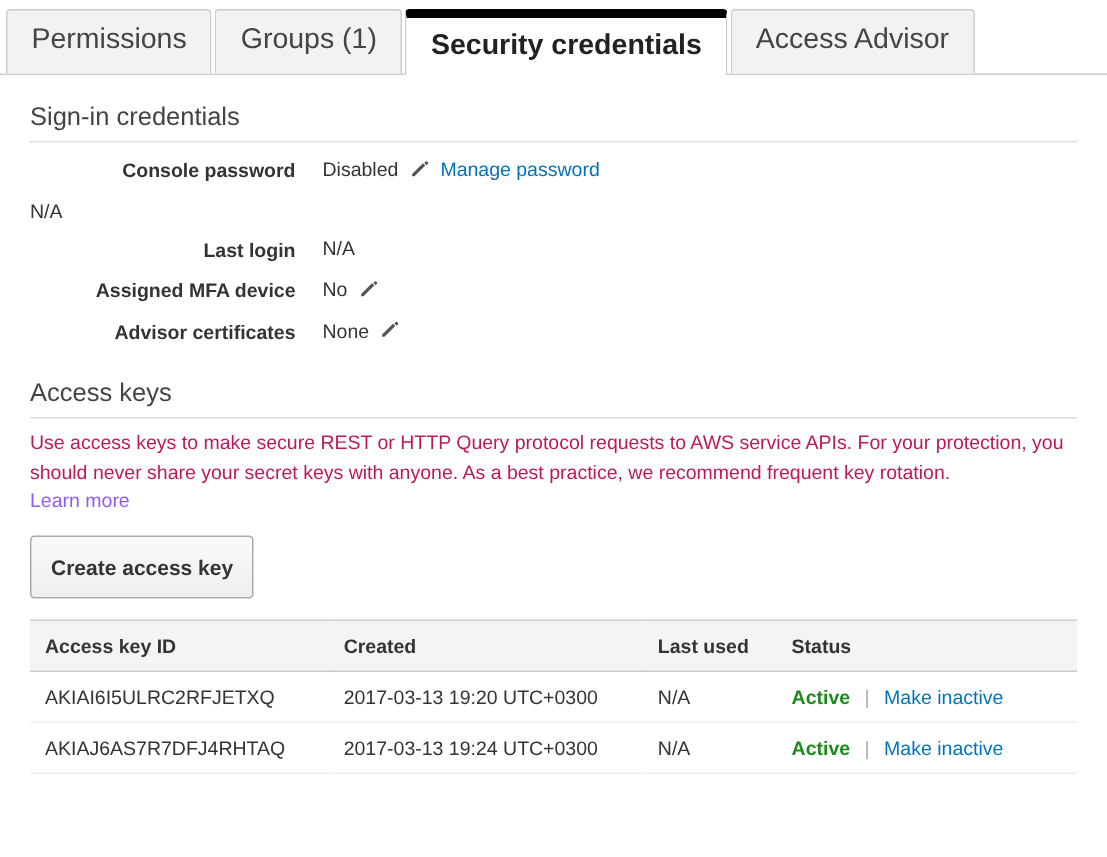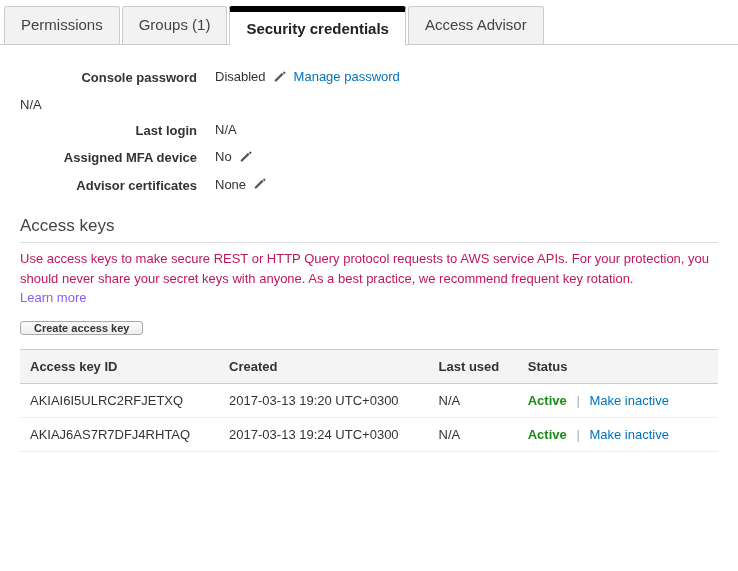--- a/index.html
+++ b/index.html
@@ -19,21 +19,21 @@
   }
   .tab {
     padding: 9px 16px 8px 16px;
     border: 1px solid #ccc;
     border-bottom: none;
     background: #f2f2f2;
     color: #444;
     border-radius: 3px 3px 0 0;
     position: relative;
     cursor: pointer;
-    font-size: 15px;
+    font-size: 19px;
   }
   .tab.active {
     background: #fff;
     border-top: 6px solid #000000;
     margin-bottom: -1px;
     font-weight: bold;
     color: #222;
     padding-top: 8px;
   }
   .content {
@@ -84,26 +84,26 @@
   }
   .learn-more {
     color: #8b5cf6;
     cursor: pointer;
     display: inline-block;
     margin-top: 2px;
   }
   .btn {
     display: inline-block;
     margin-top: 16px;
-    padding: 0 13px;
+    padding: 12px 13px;
     border: 1px solid #aaa;
     border-radius: 3px;
     background: linear-gradient(#fafafa, #eee);
     font-weight: bold;
-    font-size: 11px;
+    font-size: 14px;
     color: #333;
     cursor: pointer;
   }
   table.data {
     width: 100%;
     border-collapse: collapse;
     margin-top: 14px;
   }
   table.data th {
     text-align: left;
@@ -131,20 +131,21 @@
 
 <div class="tabs">
   <div class="tab">Permissions</div>
   <div class="tab">Groups (1)</div>
   <div class="tab active">Security credentials</div>
   <div class="tab">Access Advisor</div>
 </div>
 
 <div class="content">
 
+  <h2 class="section-title">Sign-in credentials</h2>
 
   <div class="kv-table">
 
     <div class="kv-row">
       <div class="kv-label">Console password</div>
       <div class="kv-value">
         <span>Disabled</span>
         <span class="pencil-icon">
           <svg width="12" height="12" viewBox="0 0 16 16">
               <path fill="#555" d="M12.9 1.1a1.5 1.5 0 0 1 2.1 2.1l-1.1 1.1-2.1-2.1 1.1-1.1zM1 12l9.6-9.6 2.1 2.1L3.1 14H1v-2z"></path>

